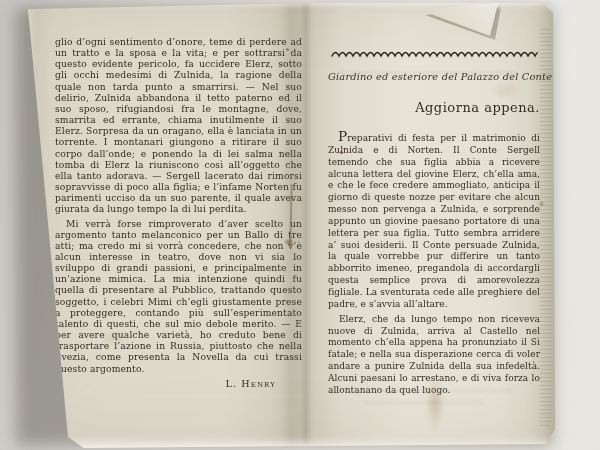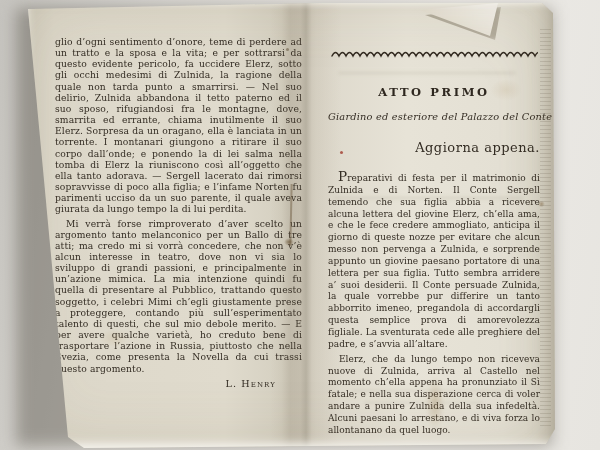--- a/index.html
+++ b/index.html
@@ -117,21 +117,20 @@
   <div class="page-left-text">
     <p>glio d’ogni sentimento d’onore, teme di perdere ad un tratto e la sposa e la vita; e per sottrarsi da questo evidente pericolo, fa uccidere Elerz, sotto gli occhi medesimi di Zulnida, la ragione della quale non tarda punto a smarrirsi. — Nel suo delirio, Zulnida abbandona il tetto paterno ed il suo sposo, rifugiandosi fra le montagne, dove, smarrita ed errante, chiama inutilmente il suo Elerz. Sorpresa da un oragano, ella è lanciata in un torrente. I montanari giungono a ritirare il suo corpo dall’onde; e ponendo la di lei salma nella tomba di Elerz la riuniscono così all’oggetto che ella tanto adorava. — Sergell lacerato dai rimorsi sopravvisse di poco alla figlia; e l’infame Norten fu parimenti ucciso da un suo parente, il quale aveva giurata da lungo tempo la di lui perdita.</p>
     <p class="p-indent">Mi verrà forse rimproverato d’aver scelto un argomento tanto melanconico per un Ballo di tre atti; ma credo mi si vorrà concedere, che non v’è alcun interesse in teatro, dove non vi sia lo sviluppo di grandi passioni, e principalmente in un’azione mimica. La mia intenzione quindi fu quella di presentare al Pubblico, trattando questo soggetto, i celebri Mimi ch’egli giustamente prese a proteggere, contando più sull’esperimentato talento di questi, che sul mio debole merito. — E per avere qualche varietà, ho creduto bene di trasportare l’azione in Russia, piuttosto che nella Svezia, come presenta la Novella da cui trassi questo argomento.</p>
     <p class="signature">L. Henry</p>
   </div>
 
   <div class="page-right-col">
     <svg class="ornament-wrap" viewBox="0 0 207 9" preserveAspectRatio="none">
       <path d="M1,6 q3.5,-7 7,0 q3.5,-7 7,0 q3.5,-7 7,0 q3.5,-7 7,0 q3.5,-7 7,0 q3.5,-7 7,0 q3.5,-7 7,0 q3.5,-7 7,0 q3.5,-7 7,0 q3.5,-7 7,0 q3.5,-7 7,0 q3.5,-7 7,0 q3.5,-7 7,0 q3.5,-7 7,0 q3.5,-7 7,0 q3.5,-7 7,0 q3.5,-7 7,0 q3.5,-7 7,0 q3.5,-7 7,0 q3.5,-7 7,0 q3.5,-7 7,0 q3.5,-7 7,0 q3.5,-7 7,0 q3.5,-7 7,0 q3.5,-7 7,0 q3.5,-7 7,0 q3.5,-7 7,0 q3.5,-7 7,0 q3.5,-7 7,0 q3.5,-7 7,0" fill="none" stroke="#332b22" stroke-width="1.5" stroke-linecap="round"></path>
     </svg>
-    <div class="act-title">ATTO PRIMO</div>
     <div class="scene-desc">Giardino ed esteriore del Palazzo del Conte Sergell.</div>
     <div class="stage-dir">Aggiorna appena.</div>
     <div class="page-right-body">
       <p class="lead-para">Preparativi di festa per il matrimonio di Zulnida e di Norten. Il Conte Sergell temendo che sua figlia abbia a ricevere alcuna lettera del giovine Elerz, ch’ella ama, e che le fece credere ammogliato, anticipa il giorno di queste nozze per evitare che alcun messo non pervenga a Zulnida, e sorprende appunto un giovine paesano portatore di una lettera per sua figlia. Tutto sembra arridere a’ suoi desiderii. Il Conte persuade Zulnida, la quale vorrebbe pur differire un tanto abborrito imeneo, pregandola di accordargli questa semplice prova di amorevolezza figliale. La sventurata cede alle preghiere del padre, e s’avvia all’altare.</p>
       <p class="p-indent">Elerz, che da lungo tempo non riceveva nuove di Zulnida, arriva al Castello nel momento ch’ella appena ha pronunziato il Sì fatale; e nella sua disperazione cerca di voler andare a punire Zulnida della sua infedeltà. Alcuni paesani lo arrestano, e di viva forza lo allontanano da quel luogo.</p>
     </div>
   </div>
 
   <div class="blemish binding-thread"></div>
   <div class="blemish thread-knot"></div>

